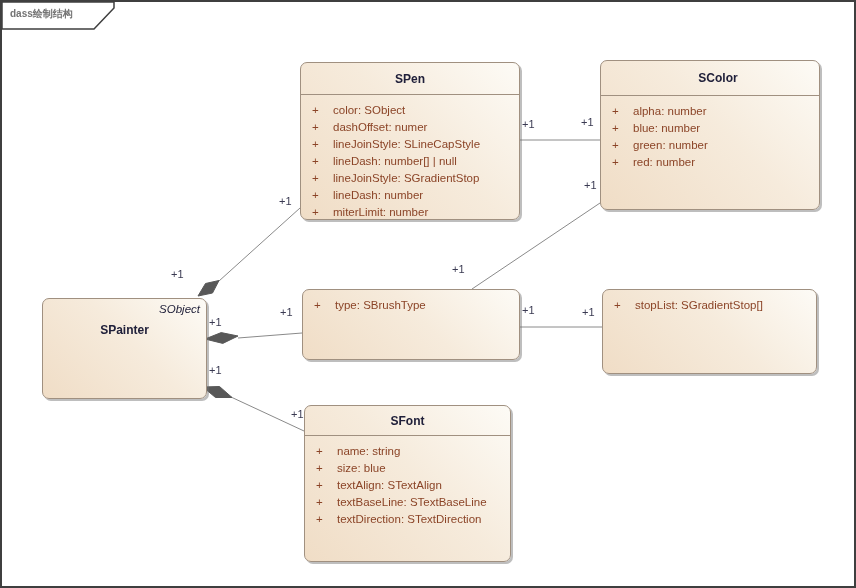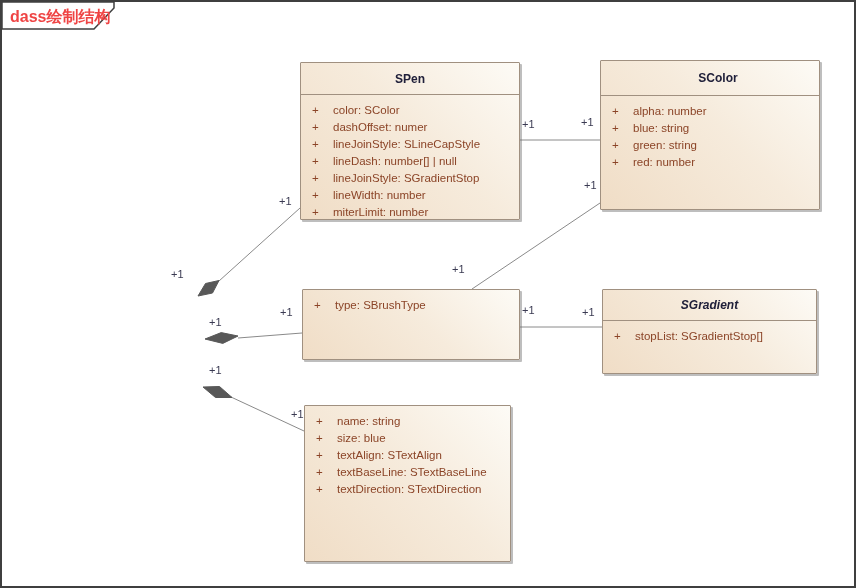--- a/index.html
+++ b/index.html
@@ -9,29 +9,29 @@
     box-sizing:border-box;
     border:2px solid #3f3f3f;
     background:#ffffff;
     font-family:"Liberation Sans", sans-serif;
     overflow:hidden;
   }
   
   #frame-tab-svg { position:absolute; left:0; top:0; }
   #frame-title {
     position:absolute; left:8px; top:5px;
-    font-size:16px; font-weight:bold; color:#ef4444;
+    font-size:10px; font-weight:bold; color:#737373;
     white-space:nowrap;
   }
   
   .uml-class {
     position:absolute;
     box-sizing:border-box;
     border:1px solid #a09080;
-    border-radius:1px;
+    border-radius:7px;
     background:linear-gradient(225deg, #fdfbf6 0%, #f6ebdc 45%, #f0ddc6 100%);
     box-shadow:2px 2px 0 rgba(110,110,110,0.45);
   }
   .uml-class .hdr {
     box-sizing:border-box;
     border-bottom:1px solid #a09080;
     display:flex; align-items:center; justify-content:center;
     font-size:12px; font-weight:bold; color:#20203a;
   }
   .uml-class .hdr.italic { font-style:italic; }
@@ -77,97 +77,101 @@
     <polygon class="diamond" points="196,294 203.5,281.5 217,278.5 210.5,291"></polygon>
     <polygon class="diamond" points="203,337 219.2,330.6 236,334 220.8,341.4"></polygon>
     <polygon class="diamond" points="201,385 217.5,384.5 230,395.5 213.5,395.5"></polygon>
   </svg>
 
   <svg id="frame-tab-svg" width="120" height="30">
     <polygon points="0,0 112,0 112,6 92,27 0,27" fill="#ffffff" stroke="#3f3f3f" stroke-width="1.5"></polygon>
   </svg>
   <div id="frame-title">dass绘制结构</div>
 
+  <div class="uml-class" id="box-spainter" style="left:40px; top:296px; width:165px; height:101px;">
+    <div class="stereo">SObject</div>
+    <div class="pname">SPainter</div>
+  </div>
 
   <div class="uml-class" id="box-spen" style="left:298px; top:60px; width:220px; height:158px;">
     <div class="hdr" style="height:32px;">SPen</div>
     <div class="attrs">
       <div class="attr-row">
         <span class="vis">+</span>
-        <span>color: SColor</span>
+        <span>color: SObject</span>
       </div>
       <div class="attr-row">
         <span class="vis">+</span>
         <span>dashOffset: numer</span>
       </div>
       <div class="attr-row">
         <span class="vis">+</span>
         <span>lineJoinStyle: SLineCapStyle</span>
       </div>
       <div class="attr-row">
         <span class="vis">+</span>
         <span>lineDash: number[] | null</span>
       </div>
       <div class="attr-row">
         <span class="vis">+</span>
         <span>lineJoinStyle: SGradientStop</span>
       </div>
       <div class="attr-row">
         <span class="vis">+</span>
-        <span>lineWidth: number</span>
+        <span>lineDash: number</span>
       </div>
       <div class="attr-row">
         <span class="vis">+</span>
         <span>miterLimit: number</span>
       </div>
     </div>
   </div>
 
   <div class="uml-class" id="box-scolor" style="left:598px; top:58px; width:220px; height:150px;">
     <div class="hdr" style="height:35px;padding-left:16px;">SColor</div>
     <div class="attrs">
       <div class="attr-row">
         <span class="vis">+</span>
         <span>alpha: number</span>
       </div>
       <div class="attr-row">
         <span class="vis">+</span>
-        <span>blue: string</span>
-      </div>
-      <div class="attr-row">
-        <span class="vis">+</span>
-        <span>green: string</span>
+        <span>blue: number</span>
+      </div>
+      <div class="attr-row">
+        <span class="vis">+</span>
+        <span>green: number</span>
       </div>
       <div class="attr-row">
         <span class="vis">+</span>
         <span>red: number</span>
       </div>
     </div>
   </div>
 
   <div class="uml-class" id="box-sbrush" style="left:300px; top:287px; width:218px; height:71px;">
     <div class="attrs">
       <div class="attr-row">
         <span class="vis">+</span>
         <span>type: SBrushType</span>
       </div>
     </div>
   </div>
 
   <div class="uml-class" id="box-sgradient" style="left:600px; top:287px; width:215px; height:85px;">
-    <div class="hdr italic" style="height:31px;">SGradient</div>
     <div class="attrs">
       <div class="attr-row">
         <span class="vis">+</span>
         <span>stopList: SGradientStop[]</span>
       </div>
     </div>
   </div>
 
   <div class="uml-class" id="box-sfont" style="left:302px; top:403px; width:207px; height:157px;">
+    <div class="hdr" style="height:30px;">SFont</div>
     <div class="attrs">
       <div class="attr-row">
         <span class="vis">+</span>
         <span>name: string</span>
       </div>
       <div class="attr-row">
         <span class="vis">+</span>
         <span>size: blue</span>
       </div>
       <div class="attr-row">

